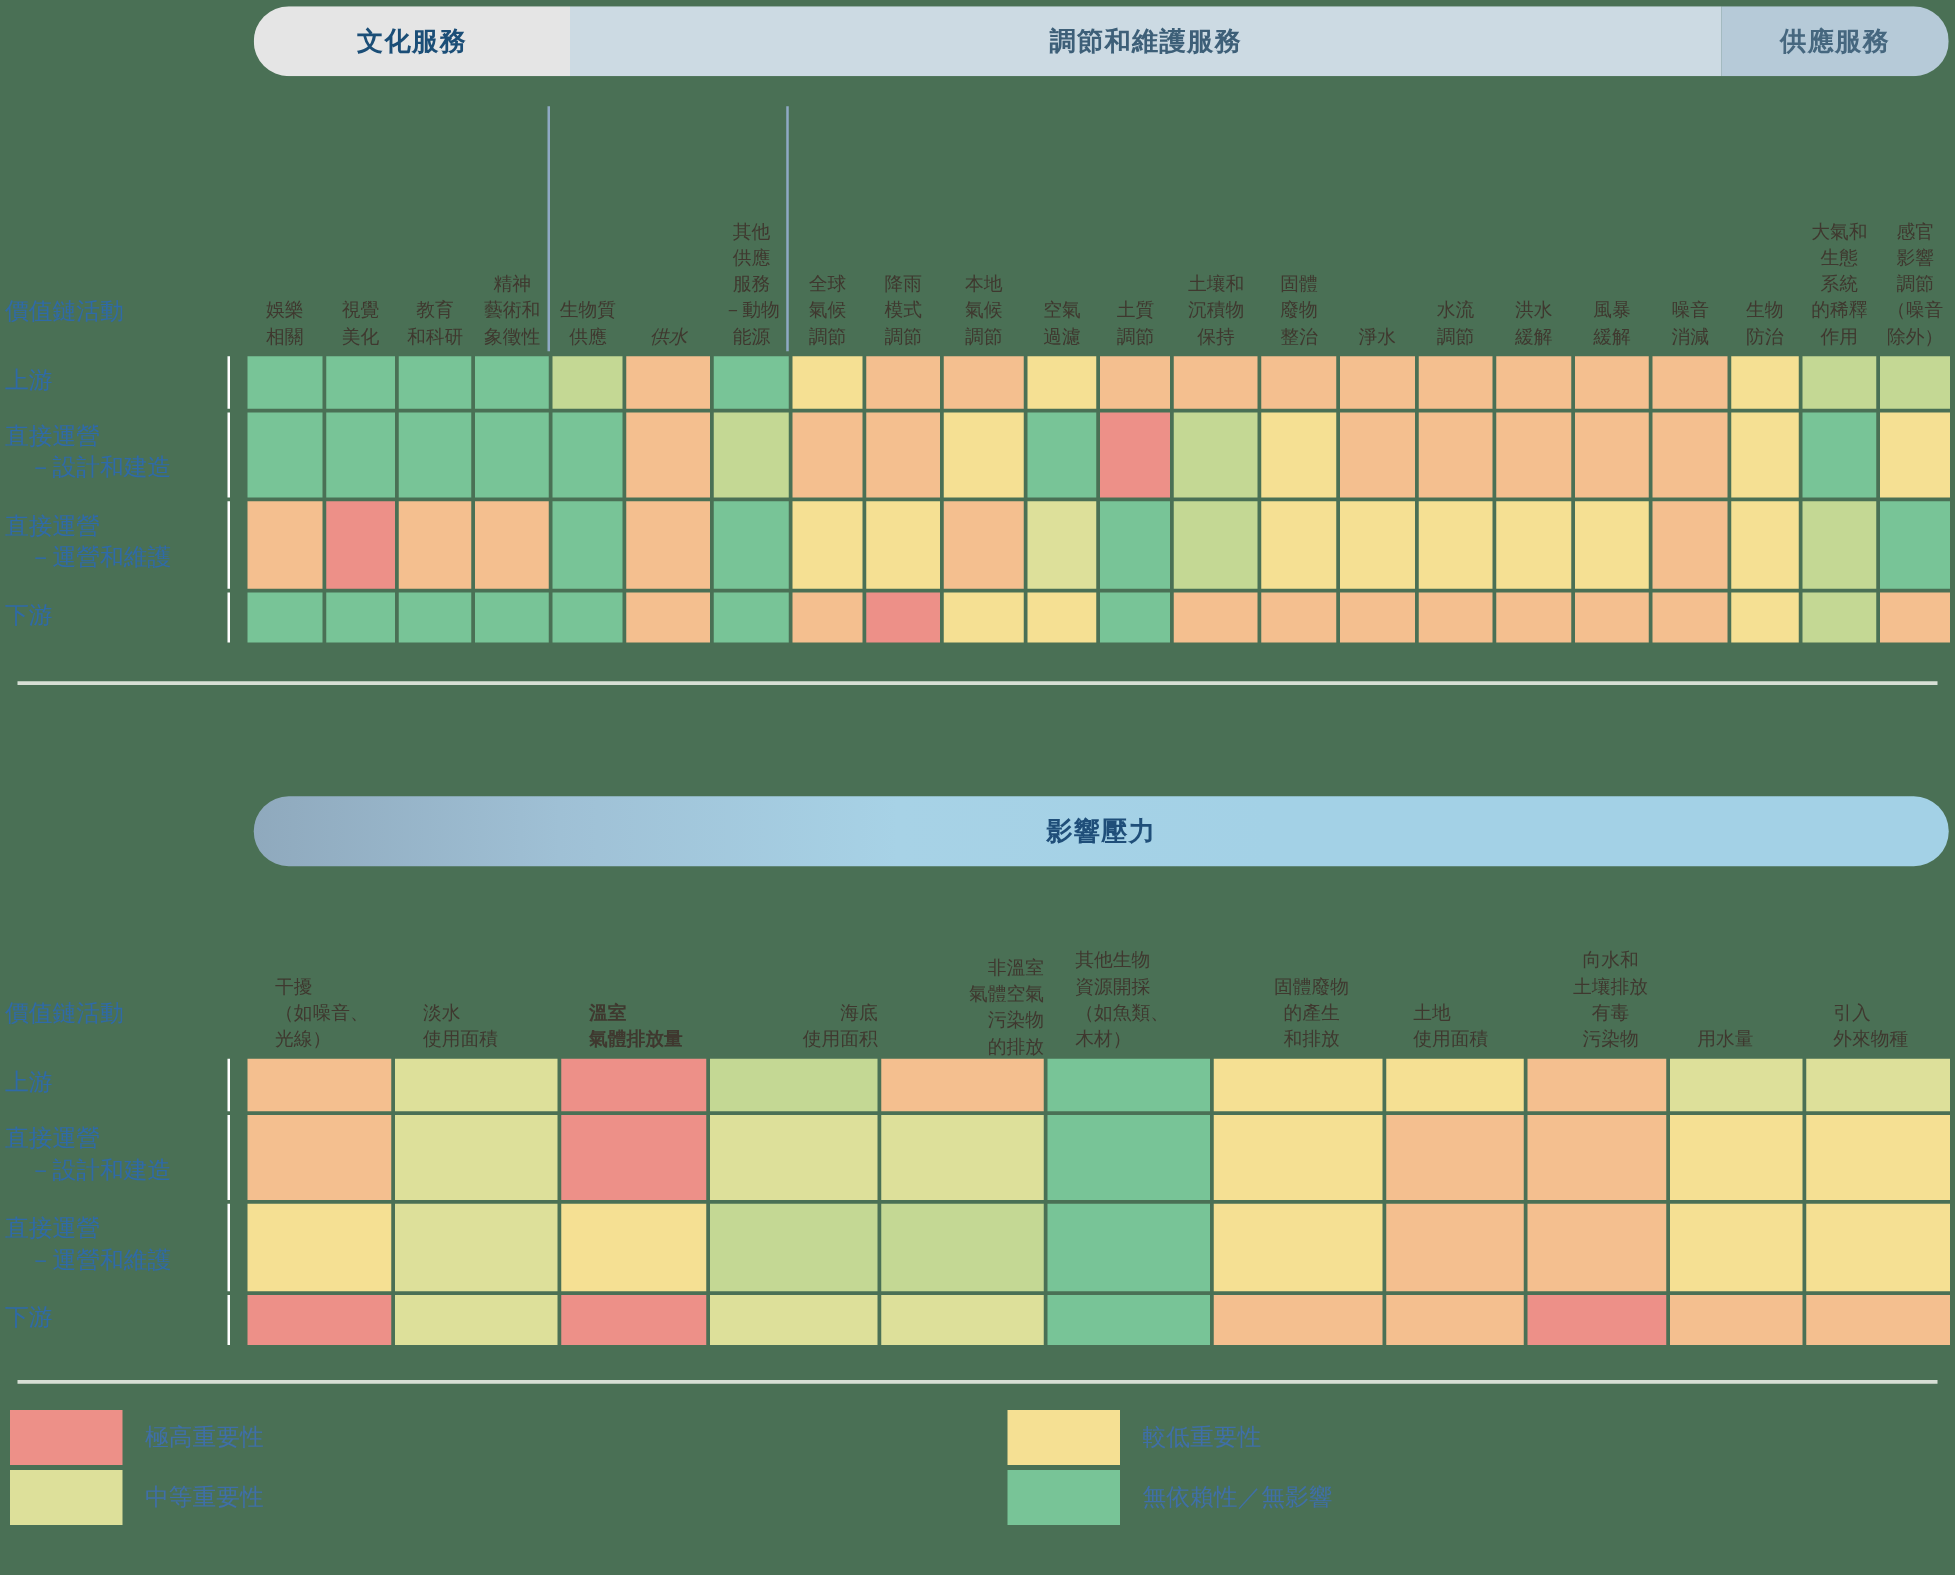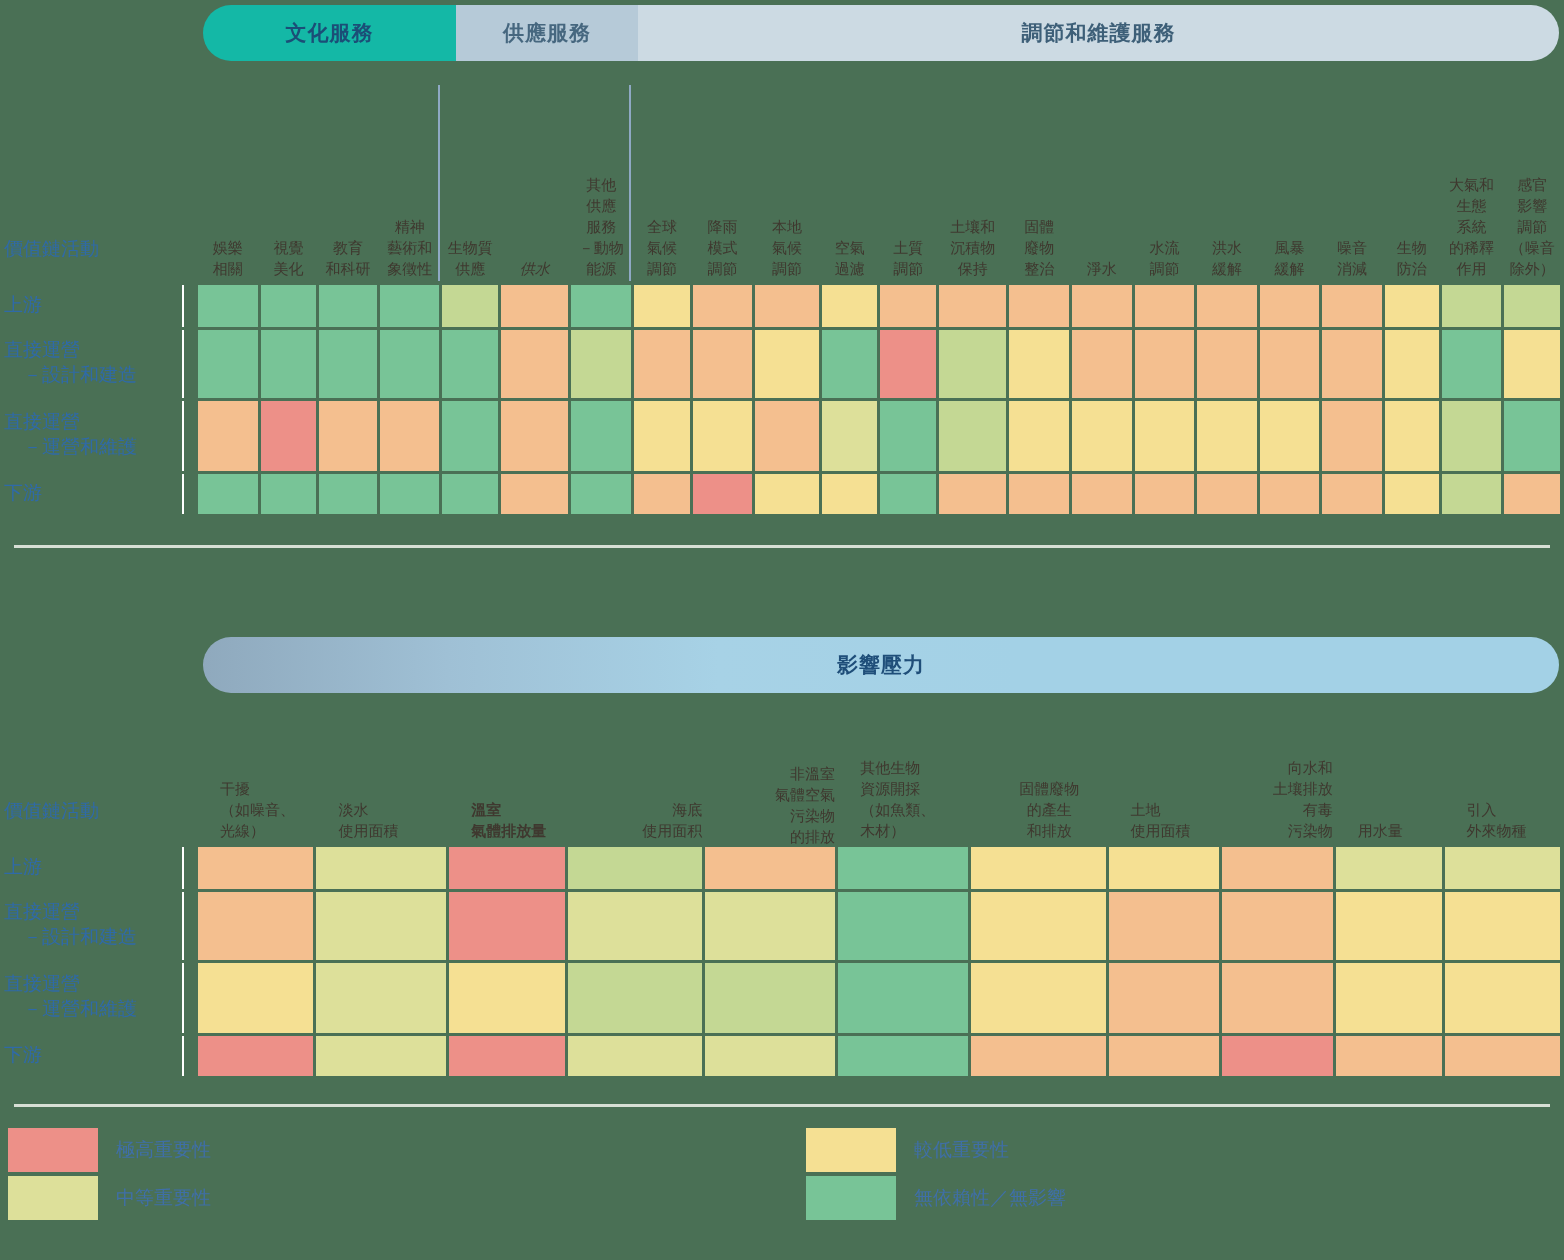--- a/index.html
+++ b/index.html
@@ -14,21 +14,21 @@
 
   
   .banner1{
     position:absolute;left:203px;top:5px;height:56px;width:1356px;
     display:flex;border-radius:28px;overflow:hidden;
   }
   .banner1 .seg{
     display:flex;align-items:center;justify-content:center;
     font-size:21px;letter-spacing:1px;color:#1f4e79;font-weight:600;
   }
-  .seg.cultural{background:#14b8a6;color:#1b4e77;}
+  .seg.cultural{background:#e5e5e5;color:#1b4e77;}
   .seg.provision{background:#b6cad8;color:#46677f;}
   .seg.regulate{background:#ccdae3;color:#3d5f78;}
 
   
   .banner2{
     position:absolute;left:203px;top:637px;height:56px;width:1356px;
     border-radius:28px;overflow:hidden;
     background:linear-gradient(90deg,#8fa9bd 0%,#9fc0d5 18%,#a7d2e6 38%,#a3d1e6 60%,#a3d1e6 100%);
     display:flex;align-items:center;justify-content:center;
   }
@@ -71,25 +71,25 @@
 </style>
 </head>
 <body>
 
 <div class="wrap">
 
   <div class="banner1" id="banner1">
       <div class="seg cultural" style="width: 253px;">
         <span>文化服務</span>
       </div>
+      <div class="seg regulate" style="width: 921px;">
+        <span>調節和維護服務</span>
+      </div>
       <div class="seg provision" style="width: 182px;">
         <span>供應服務</span>
-      </div>
-      <div class="seg regulate" style="width: 921px;">
-        <span>調節和維護服務</span>
       </div>
     </div>
 
   <div class="vdiv" id="vdiv1" style="left: 437.513px; top: 85px; height: 196px;"></div>
   <div class="vdiv" id="vdiv2" style="left: 629.065px; top: 85px; height: 196px;"></div>
 
   <div class="vclabel" id="vc1" style="left: 4px; top: 236px;">價值鏈活動</div>
 
   <div id="t1head">
       <div class="colhead" style="left: 198px; width: 59.5695px; bottom: 980px;">娛樂
@@ -287,21 +287,21 @@
 的排放</div>
       <div class="colhead" style="left: 838.126px; width: 129.834px; bottom: 418px; text-align: left; padding-left: 22px; box-sizing: border-box;">其他生物
 資源開採
 （如魚類、
 木材）</div>
       <div class="colhead" style="left: 970.96px; width: 134.643px; bottom: 418px; text-align: center; padding-left: 22px; box-sizing: border-box;">固體廢物
 的產生
 和排放</div>
       <div class="colhead" style="left: 1108.6px; width: 110.599px; bottom: 418px; text-align: left; padding-left: 22px; box-sizing: border-box;">土地
 使用面積</div>
-      <div class="colhead" style="left: 1222.2px; width: 110.599px; bottom: 418px; text-align: right; padding-left: 22px; box-sizing: border-box;">向水和
+      <div class="colhead" style="left: 1222.2px; width: 110.599px; bottom: 418px; text-align: center; padding-left: 22px; box-sizing: border-box;">向水和
 土壤排放
 有毒
 污染物</div>
       <div class="colhead" style="left: 1335.8px; width: 105.791px; bottom: 418px; text-align: left; padding-left: 22px; box-sizing: border-box;">用水量</div>
       <div class="colhead" style="left: 1444.59px; width: 115.408px; bottom: 418px; text-align: left; padding-left: 22px; box-sizing: border-box;">引入
 外來物種</div>
     </div>
   <div id="t2rowlabels">
       <div class="rowlabel" style="left: 4px; top: 853.5px;">上游</div>
       <div class="rowlabel" style="left: 4px; top: 899px;">直接運營

